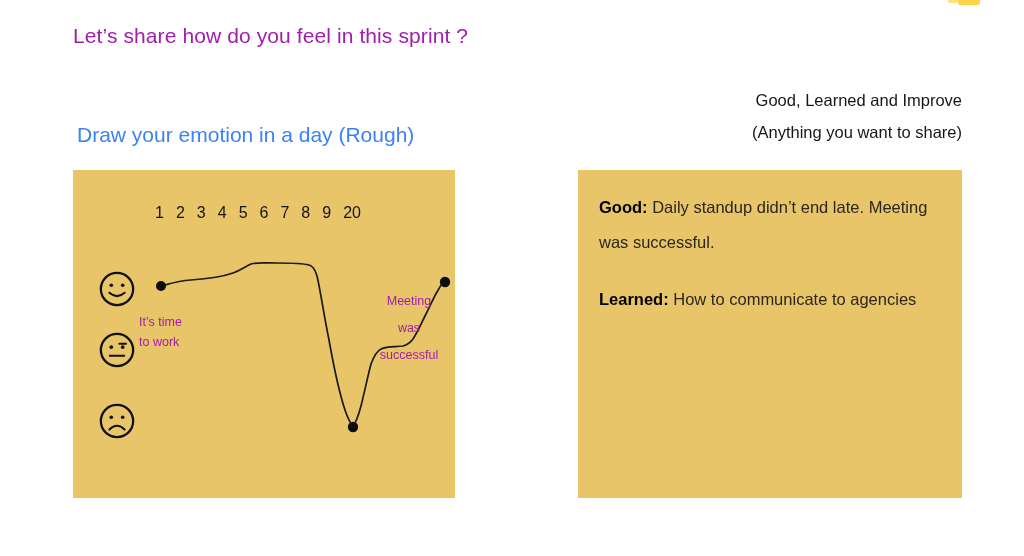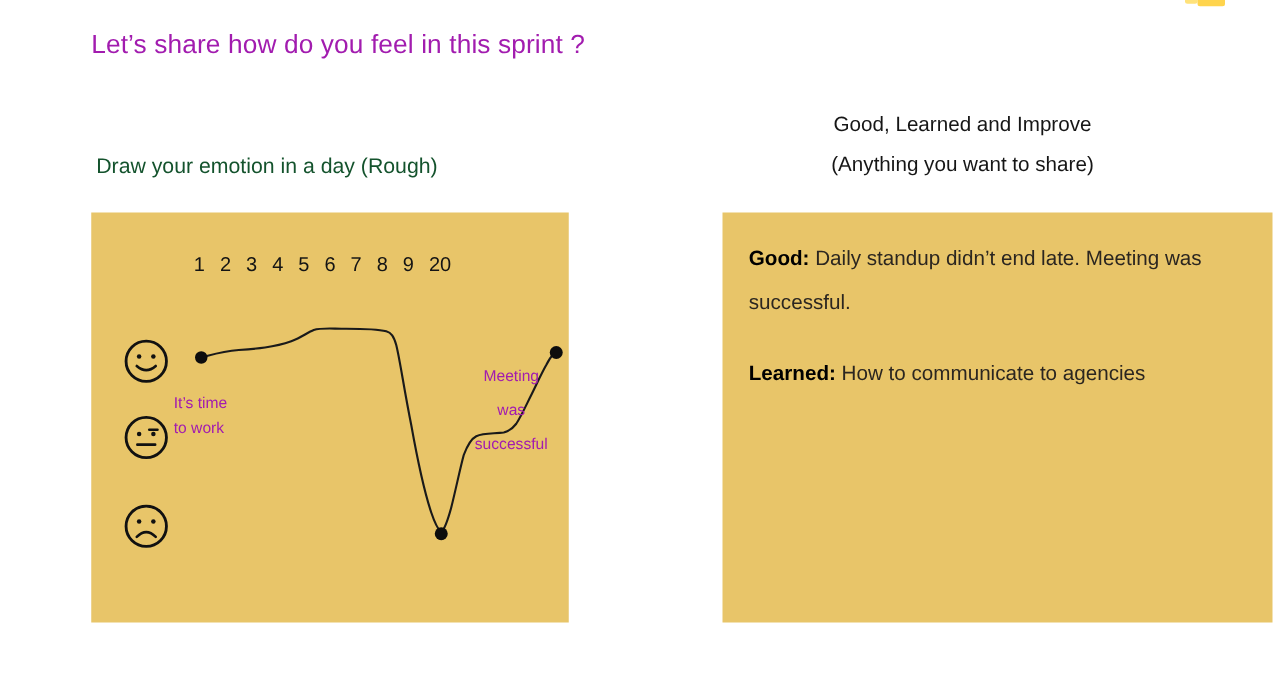--- a/index.html
+++ b/index.html
@@ -41,35 +41,35 @@
     top: 24px;
     font-size: 21px;
     font-weight: 400;
     letter-spacing: 0.1px;
     color: #a21caf;
     white-space: nowrap;
   }
 
   .panel-heading {
     position: absolute;
-    font-size: 17px;
+    font-size: 21px;
     font-weight: 400;
-    color: #14532d;
+    color: #3b82f6;
     white-space: nowrap;
   }
   .left-heading {
     left: 77px;
     top: 123px;
   }
   .right-heading-wrap {
     position: absolute;
     left: 578px;
     top: 84px;
     width: 384px;
-    text-align: center;
+    text-align: right;
   }
   .right-heading-line {
     font-size: 16.5px;
     line-height: 32px;
     color: #161616;
     white-space: nowrap;
   }
 
   
   .panel {
@@ -78,21 +78,21 @@
   }
   .panel-left {
     left: 73px;
     top: 170px;
     width: 382px;
     height: 328px;
   }
   .panel-right {
     left: 578px;
     top: 170px;
-    width: 440px;
+    width: 384px;
     height: 328px;
   }
 
   
   .emotion-svg {
     position: absolute;
     left: 0;
     top: 0;
     width: 382px;
     height: 328px;

